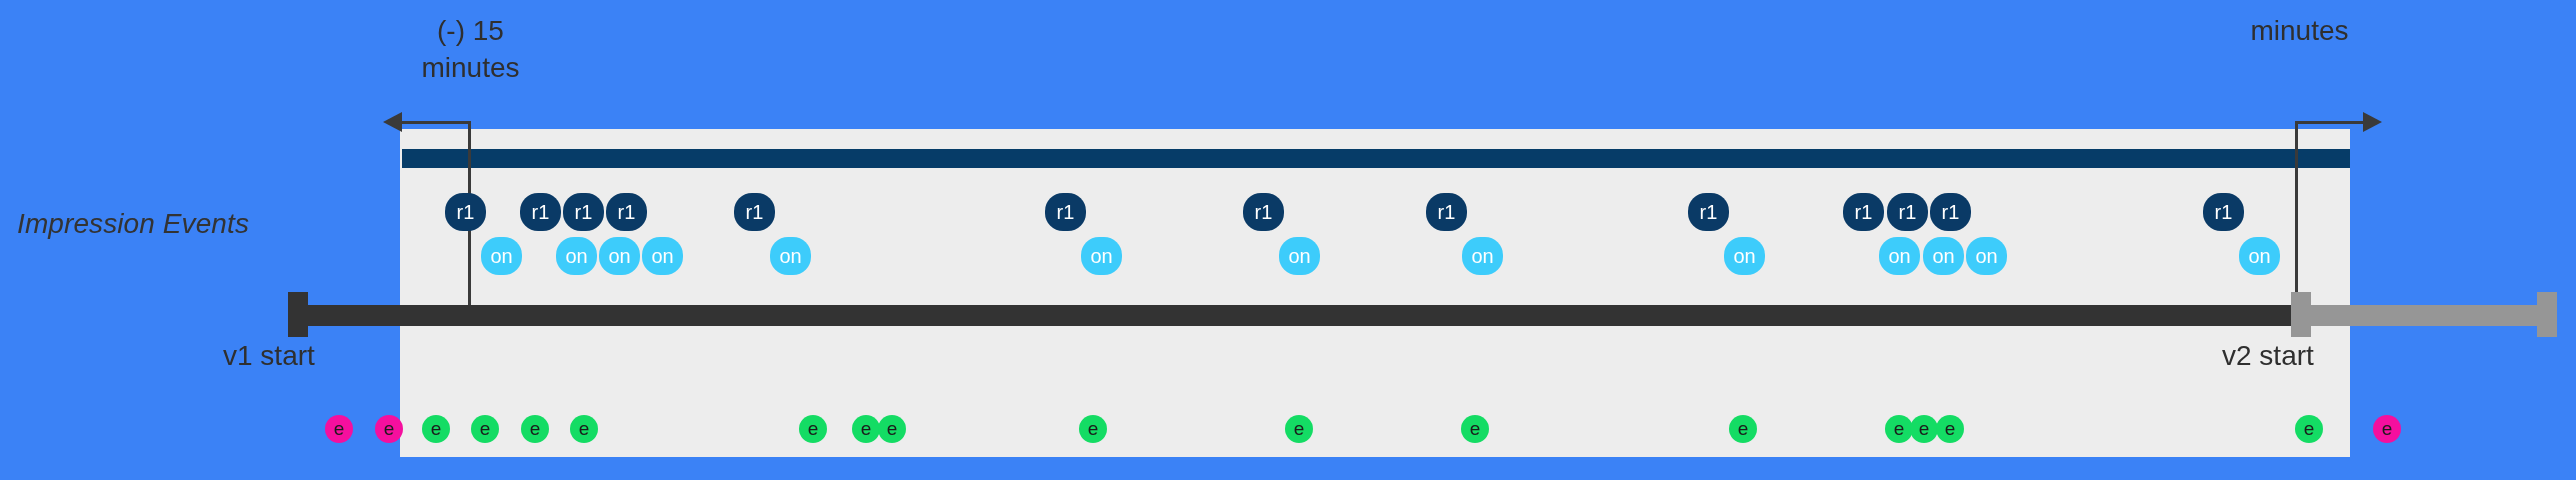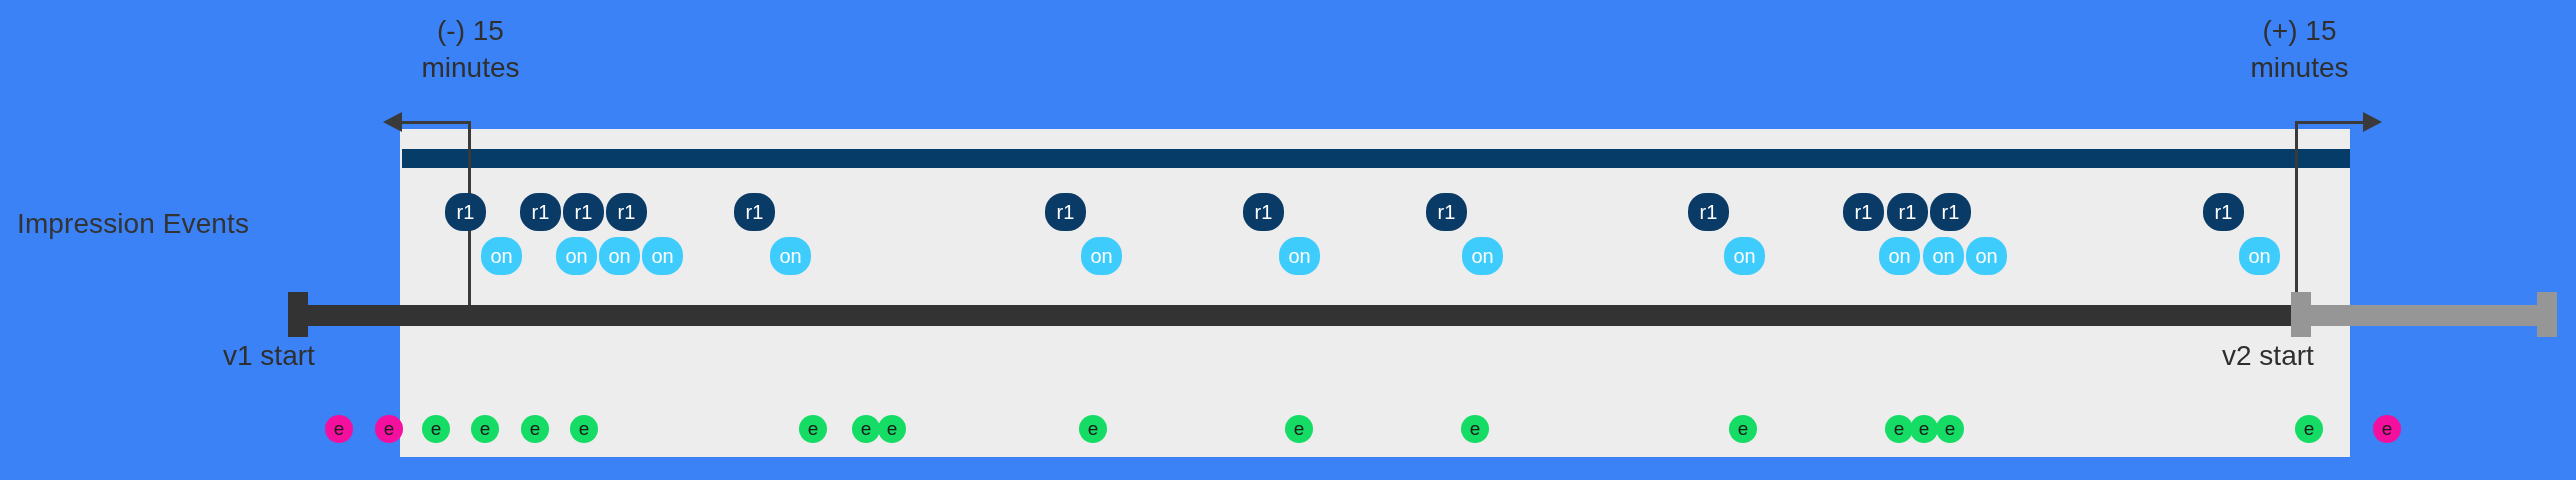--- a/index.html
+++ b/index.html
@@ -12,21 +12,21 @@
   .window-band{position:absolute;left:400px;top:129px;width:1950px;height:328px;
                background:#ededed;}
 
   
   .version-bar{position:absolute;left:402px;top:149px;width:1948px;height:19px;
                background:#063c68;}
 
   
   .row-label{position:absolute;color:#333333;font-size:28px;font-weight:400;
              white-space:nowrap;letter-spacing:0.1px;}
-  #impression-label{left:17px;top:208px;}
+  #impression-label{left:17px;top:208px;font-style:italic;}
   #external-label{left:55px;top:410px;}
 
   
   .callout{position:absolute;color:#2f2f2f;font-size:28px;font-weight:400;
            text-align:center;line-height:1.32;white-space:nowrap;}
   #callout-left{left:381px;top:13.2px;width:179px;}
   #callout-right{left:2210px;top:13.2px;width:179px;}
 
   
   .guide{position:absolute;width:2.8px;background:#3a3a3a;}
@@ -82,21 +82,20 @@
 
   <div class="callout" id="callout-left">
     <div>(-) 15</div>
     <div>minutes</div>
   </div>
   <div class="arrow-shaft" id="shaft-left"></div>
   <div class="arrow-head" id="head-left"></div>
   <div class="guide" id="guide-left"></div>
 
   <div class="callout" id="callout-right">
-    <div>(+) 15</div>
     <div>minutes</div>
   </div>
   <div class="arrow-shaft" id="shaft-right"></div>
   <div class="arrow-head" id="head-right"></div>
   <div class="guide" id="guide-right"></div>
 
   <div class="row-label" id="impression-label">Impression Events</div>
 
   <div id="impression-layer">
       <div class="imp-stack" style="left: 445px;">

